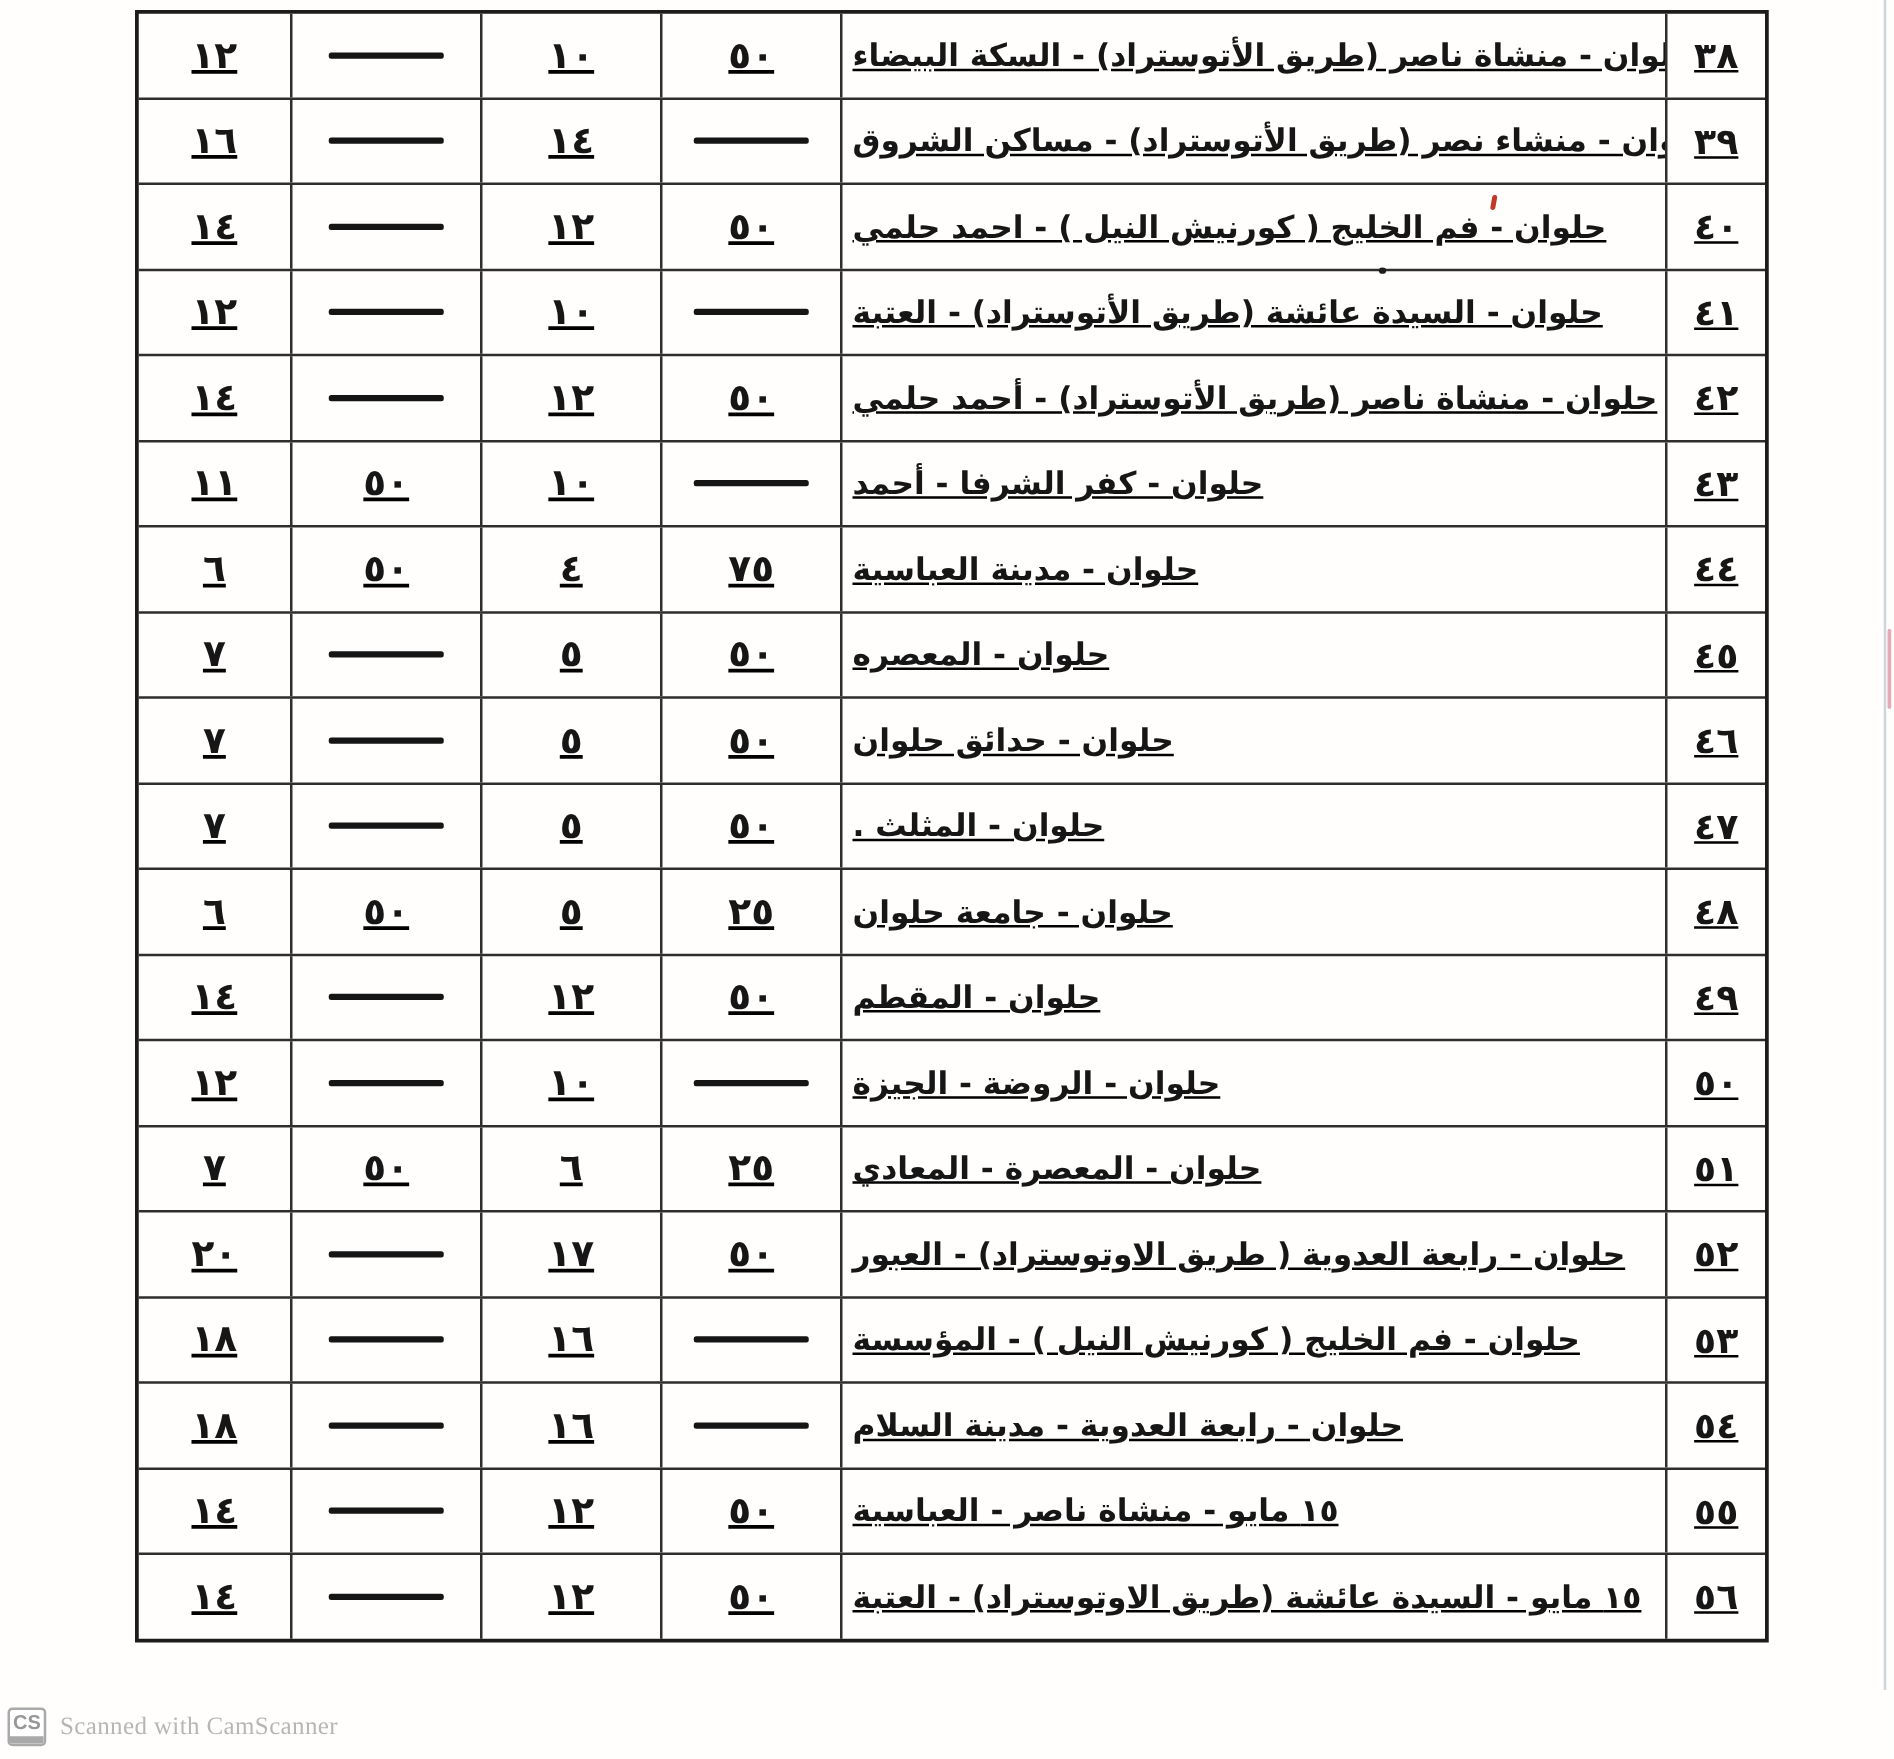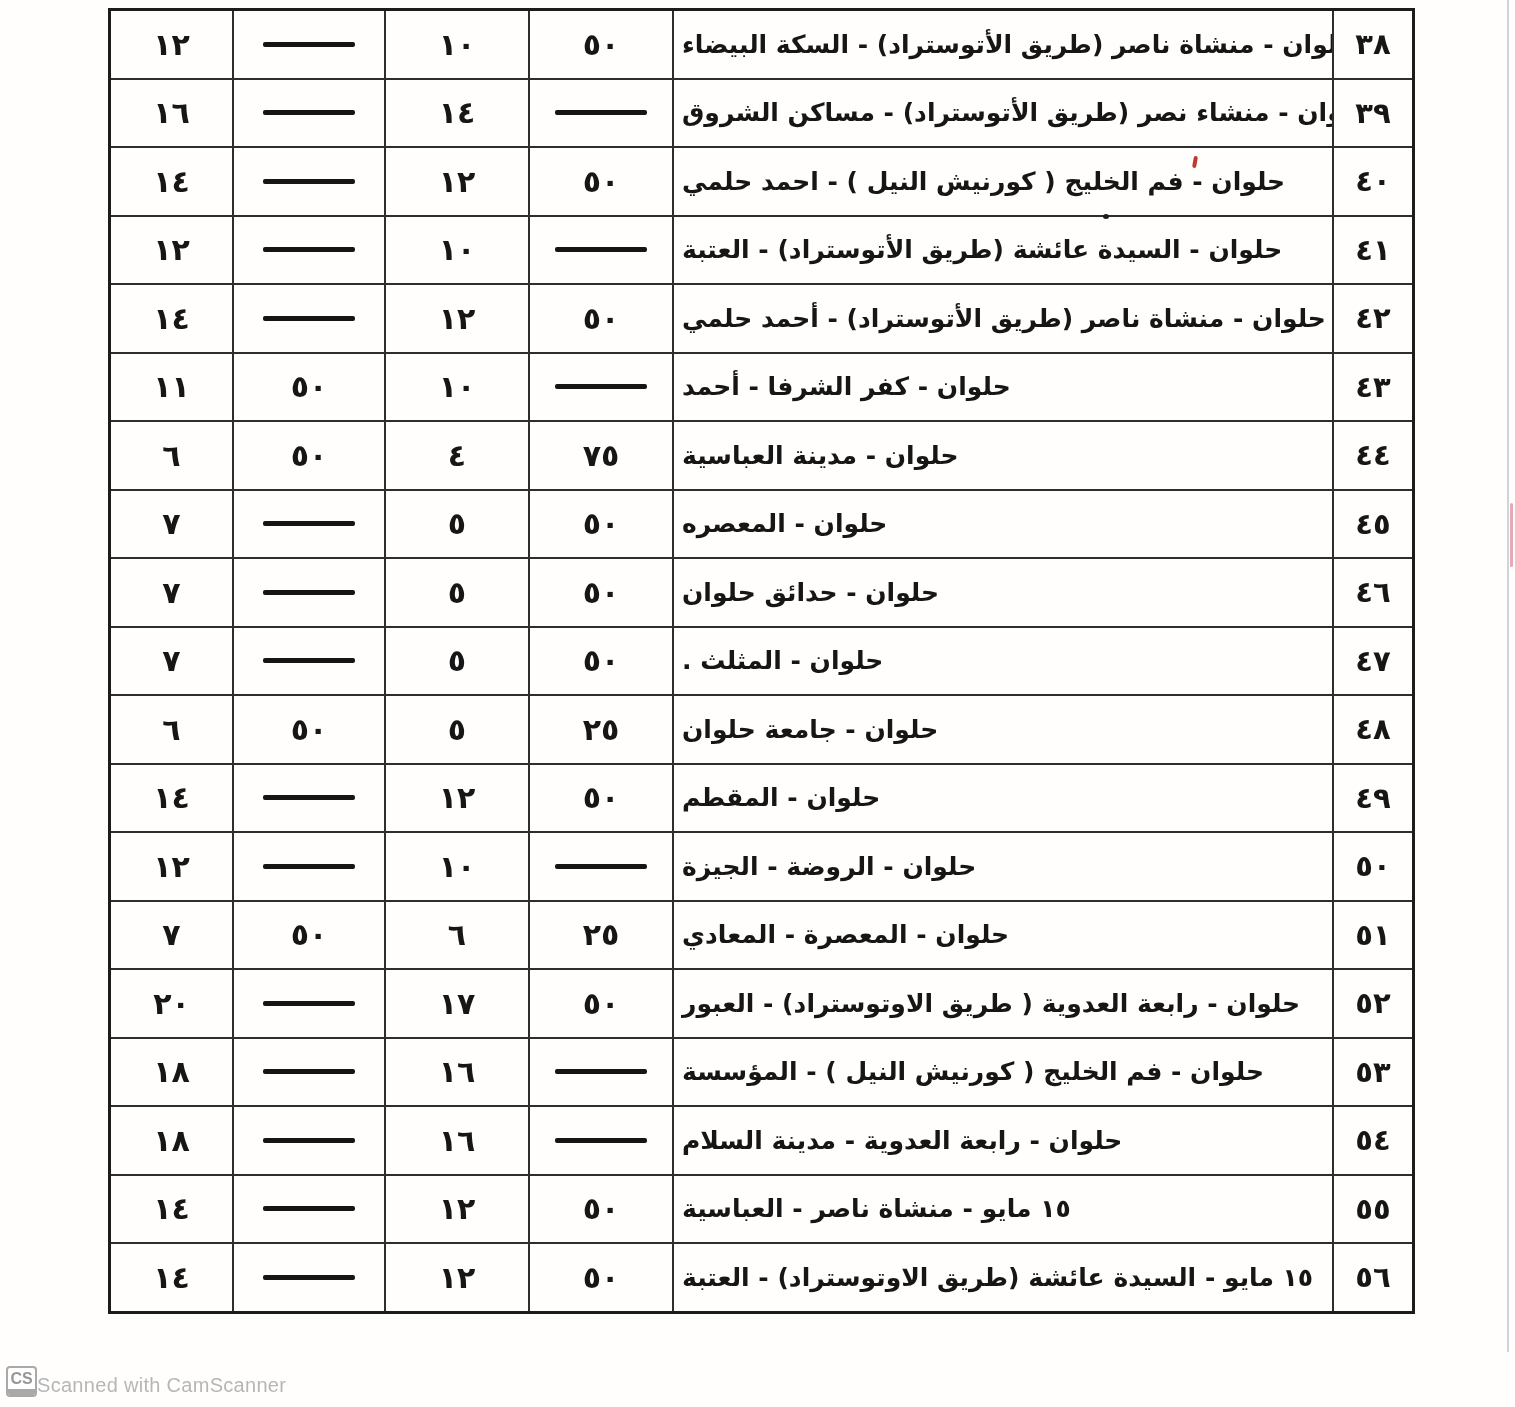--- a/index.html
+++ b/index.html
@@ -15,20 +15,21 @@
   .fare-table{
     position:absolute;left:108px;top:8px;
     width:1301px;
     border:3px solid #1c1c1c;
     background:#fffefc;
   }
   .row{
     display:grid;
     grid-template-columns:121px 152px 144px 144px 660px 80px;
     height:66.5px;
+    text-decoration:underline;
   }
   .row + .row{border-top:2.4px solid #2e2e2e;}
   .cell{
     display:flex;align-items:center;justify-content:center;
     box-sizing:border-box;
     color:#161616;
     font-weight:700;
     font-size:30px;
     letter-spacing:1px;
     overflow:hidden;
@@ -62,39 +63,39 @@
     border-radius:2px;transform:rotate(10deg);pointer-events:none;
   }
   .speck{
     position:absolute;left:1103px;top:214px;width:6px;height:5px;
     background:#1d1d1d;border-radius:50%;pointer-events:none;
   }
 
   
   .footer{
     position:absolute;left:6px;top:1366px;
-    display:flex;align-items:flex-end;gap:0;
+    display:flex;align-items:center;gap:11px;
     font-family:"Liberation Sans",sans-serif;
   }
   .cs-badge{
     width:31px;height:31px;box-sizing:border-box;
     border:2.5px solid #a9a9a9;border-radius:4px;
     background:#ffffff;position:relative;overflow:hidden;
     display:flex;align-items:center;justify-content:center;
   }
   .cs-badge span{
     font-weight:700;font-size:16px;color:#979797;
     line-height:1;margin-top:-5px;letter-spacing:0;
   }
   .cs-badge::after{
     content:"";position:absolute;left:0;right:0;bottom:0;height:6px;
     background:#a9a9a9;
   }
   .cs-text{
-    font-size:20px;color:#b6b6b6;letter-spacing:0.3px;
+    font-size:20px;color:#b6b6b6;letter-spacing:0.3px;font-family:Liberation Serif, serif;
   }
 </style>
 </head>
 <body>
 
 <div class="page">
 
   <div class="fare-table" id="fare-table">
   <div class="row">
     <div class="cell val">١٢</div>

